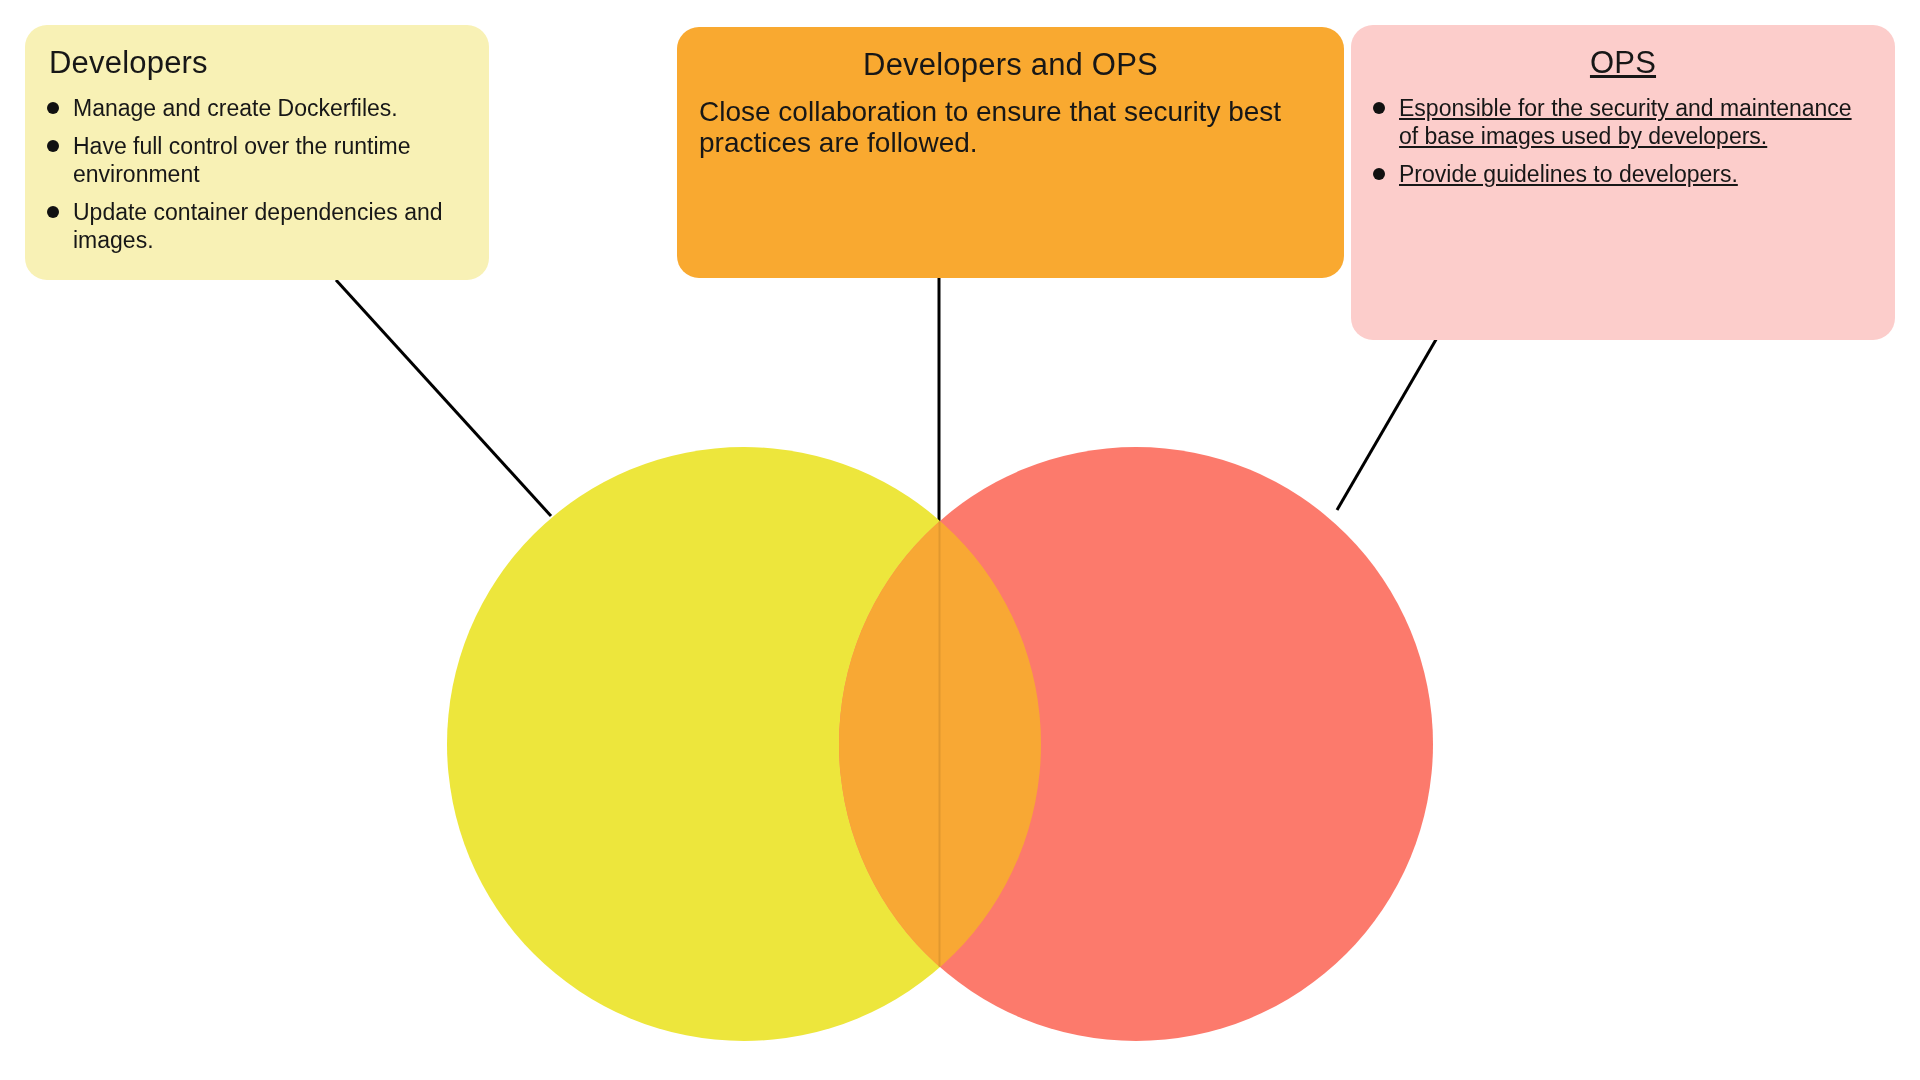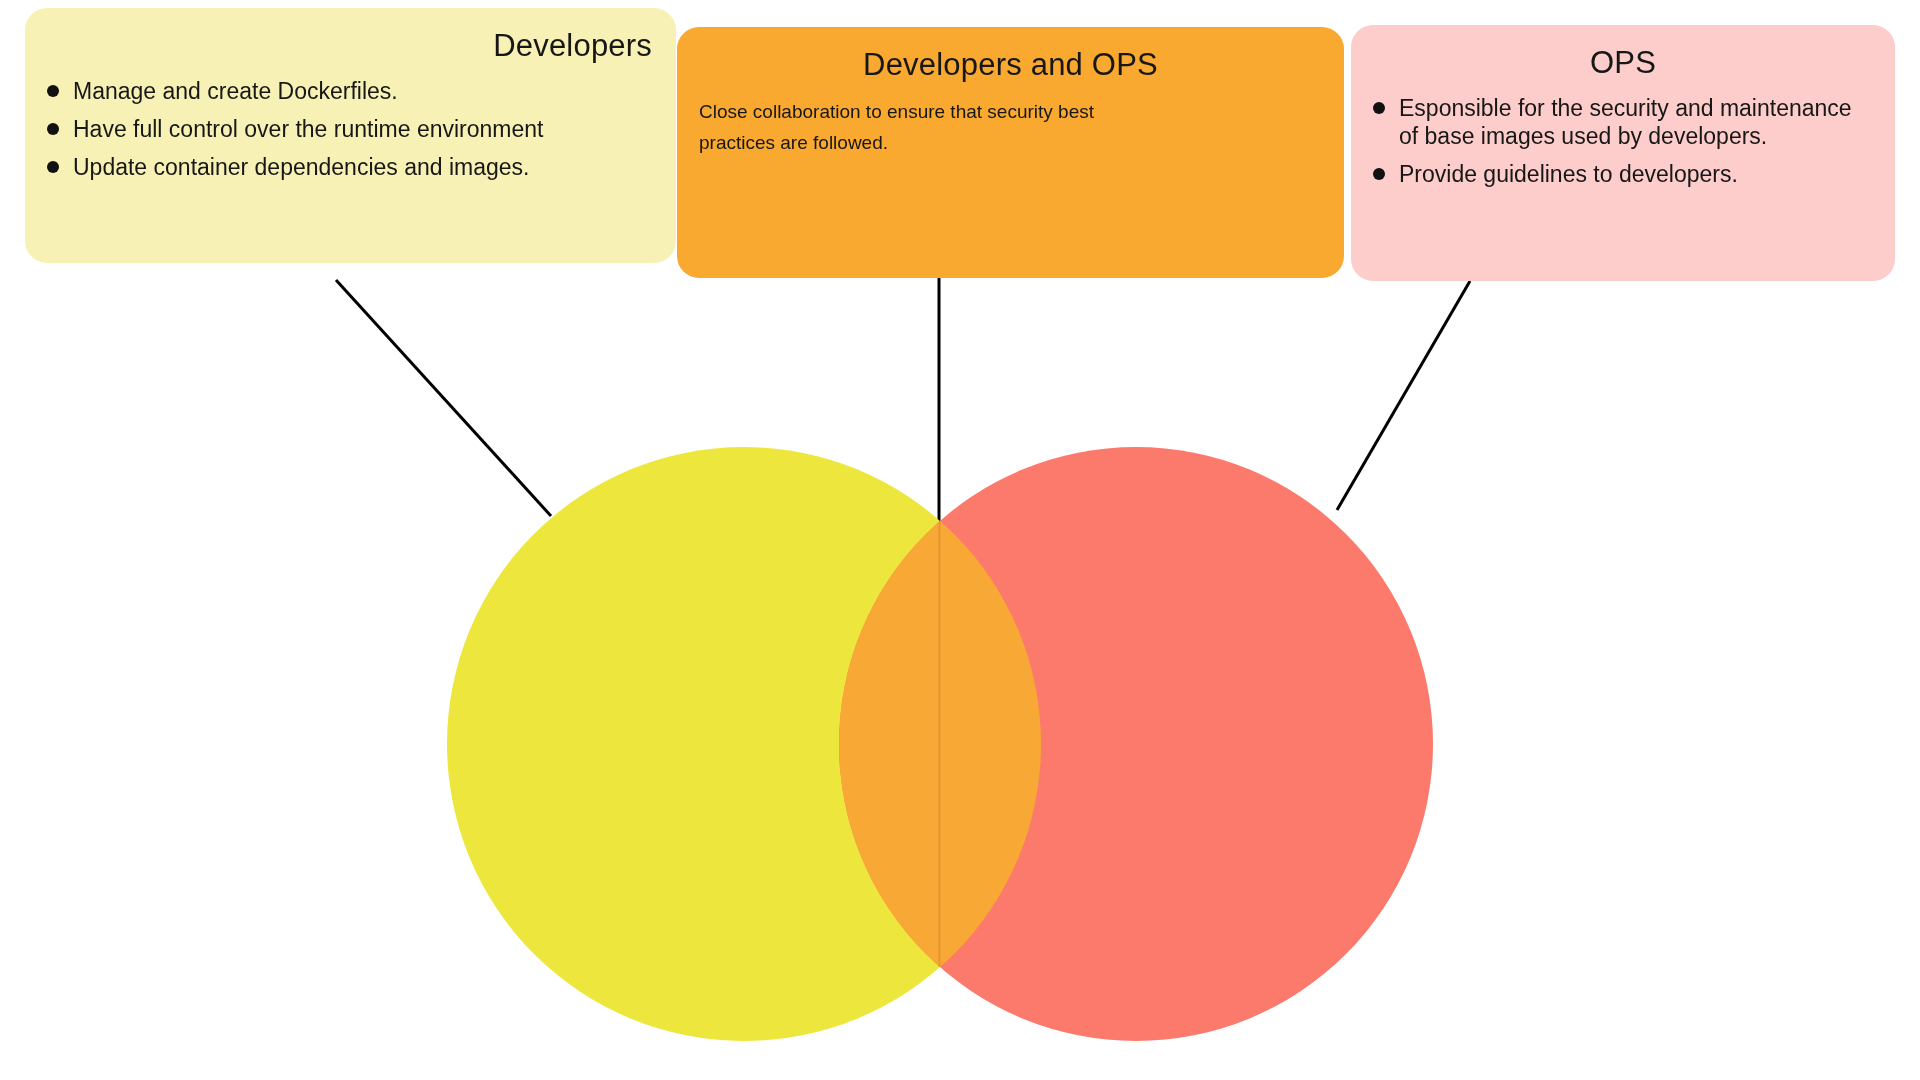--- a/index.html
+++ b/index.html
@@ -13,23 +13,23 @@
   #venn-layer {
     position: absolute; left: 0; top: 0; width: 1920px; height: 1080px;
     z-index: 0;
   }
   .box {
     position: absolute;
     border-radius: 22px;
     color: #171717;
     z-index: 2;
   }
-  #box-developers { left: 25px;  top: 8px; width: 651px; height: 255px; text-align: right; }
+  #box-developers { left: 25px;  top: 25px; width: 464px; height: 255px; }
   #box-dev-ops    { left: 677px; top: 27px; width: 667px; height: 251px; }
-  #box-ops        { left: 1351px; top: 25px; width: 544px; height: 256px; }
+  #box-ops        { left: 1351px; top: 25px; width: 544px; height: 315px; text-decoration: underline; }
   .box-title {
     font-size: 31px;
     font-weight: 500;
     letter-spacing: 0.2px;
     padding: 20px 24px 0 24px;
   }
   .title-center { text-align: center; }
   .bullets {
     list-style: none;
     margin-top: 13px;
@@ -45,21 +45,21 @@
     white-space: pre-line;
   }
   .dot {
     flex: 0 0 12px;
     width: 12px; height: 12px;
     border-radius: 50%;
     background: #111111;
     margin-top: 8px;
   }
   .box-body {
-    font-size: 19px;
+    font-size: 28px;
     line-height: 31px;
     padding: 13px 22px 0 22px;
     white-space: pre-line;
     text-align: left;
   }
 </style>
 </head>
 <body>
 
 <svg id="venn-layer" viewBox="0 0 1920 1080" xmlns="http://www.w3.org/2000/svg">

